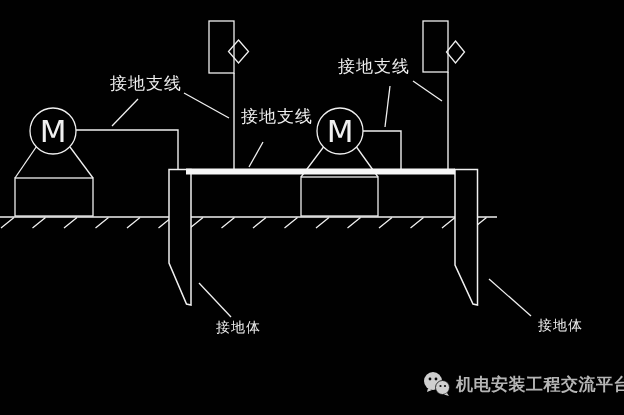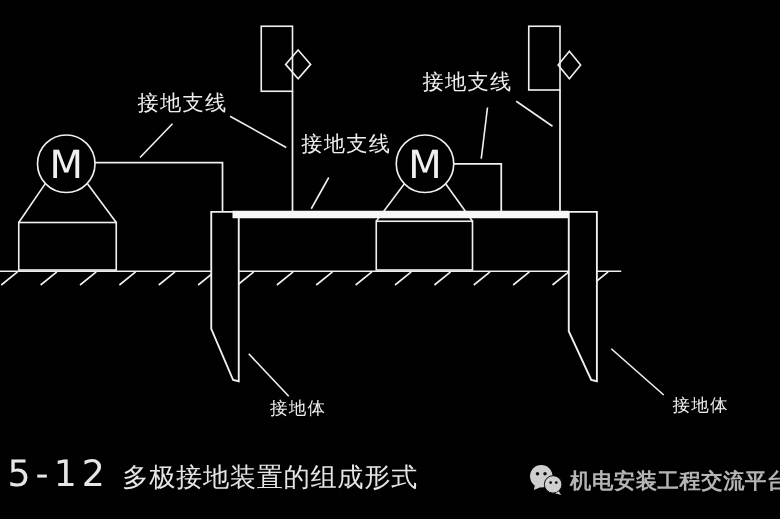--- a/index.html
+++ b/index.html
@@ -93,24 +93,20 @@
   <div class="lbl" style="left:110px;top:74px;">接地支线</div>
 
   <div class="lbl" style="left:338px;top:57px;">接地支线</div>
 
   <div class="lbl" style="left:241px;top:107px;">接地支线</div>
 
   <div class="lbl lbl-body" style="left:216px;top:320px;">接地体</div>
 
   <div class="lbl lbl-body" style="left:538px;top:318px;">接地体</div>
 
-  <div class="caption">
-    <span class="cap-num">5-12</span>
-    <span class="cap-txt">多极接地装置的组成形式</span>
-  </div>
 
   <div class="watermark">
     <svg width="28" height="26" viewBox="0 0 28 26">
       <circle cx="10" cy="10" r="9" fill="#cfcfcf"></circle>
       <circle cx="7" cy="8" r="1.4" fill="#0a0a0a"></circle>
       <circle cx="13" cy="8" r="1.4" fill="#0a0a0a"></circle>
       <polygon points="5,17 9,19 4,21" fill="#cfcfcf"></polygon>
       <circle cx="19.5" cy="16.5" r="7" fill="#cfcfcf" stroke="#0a0a0a" stroke-width="0.8"></circle>
       <circle cx="17.5" cy="15" r="1.1" fill="#0a0a0a"></circle>
       <circle cx="22" cy="15" r="1.1" fill="#0a0a0a"></circle>

